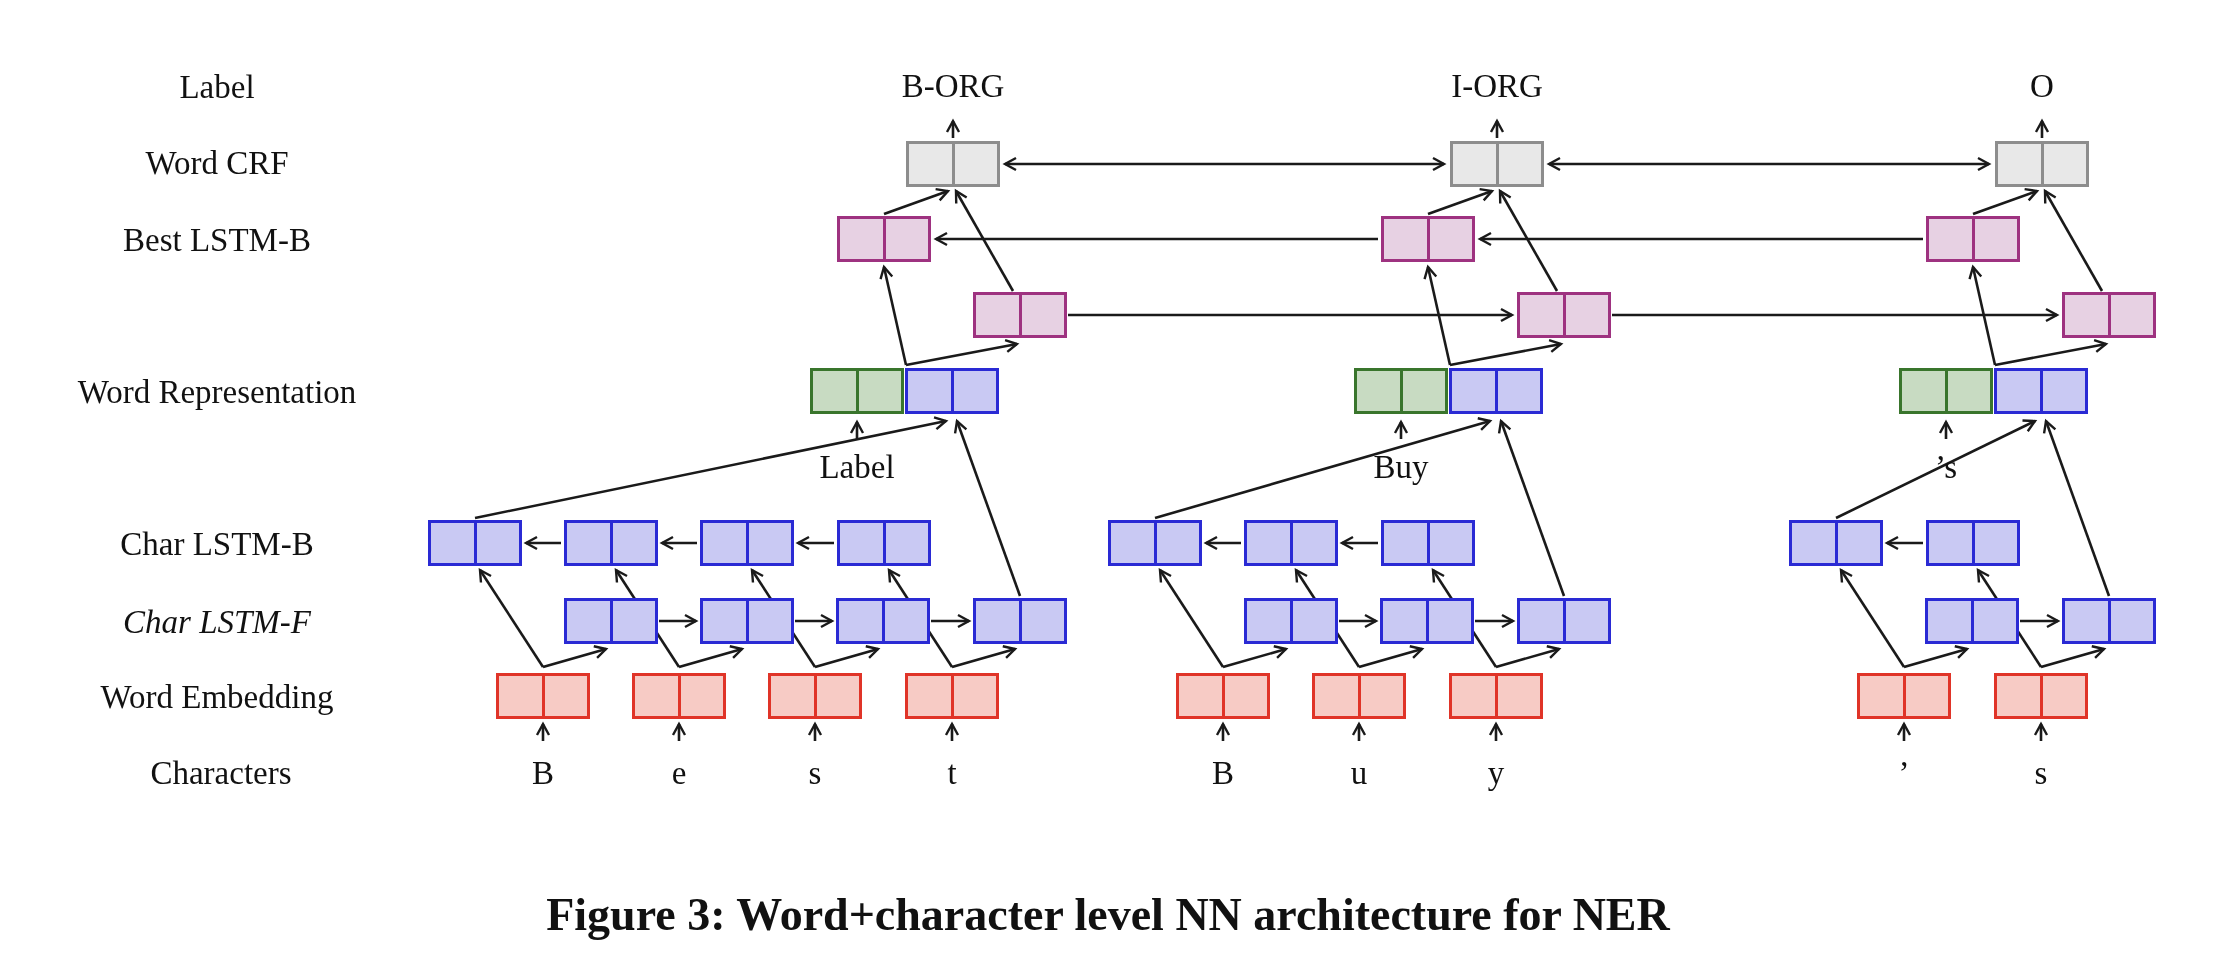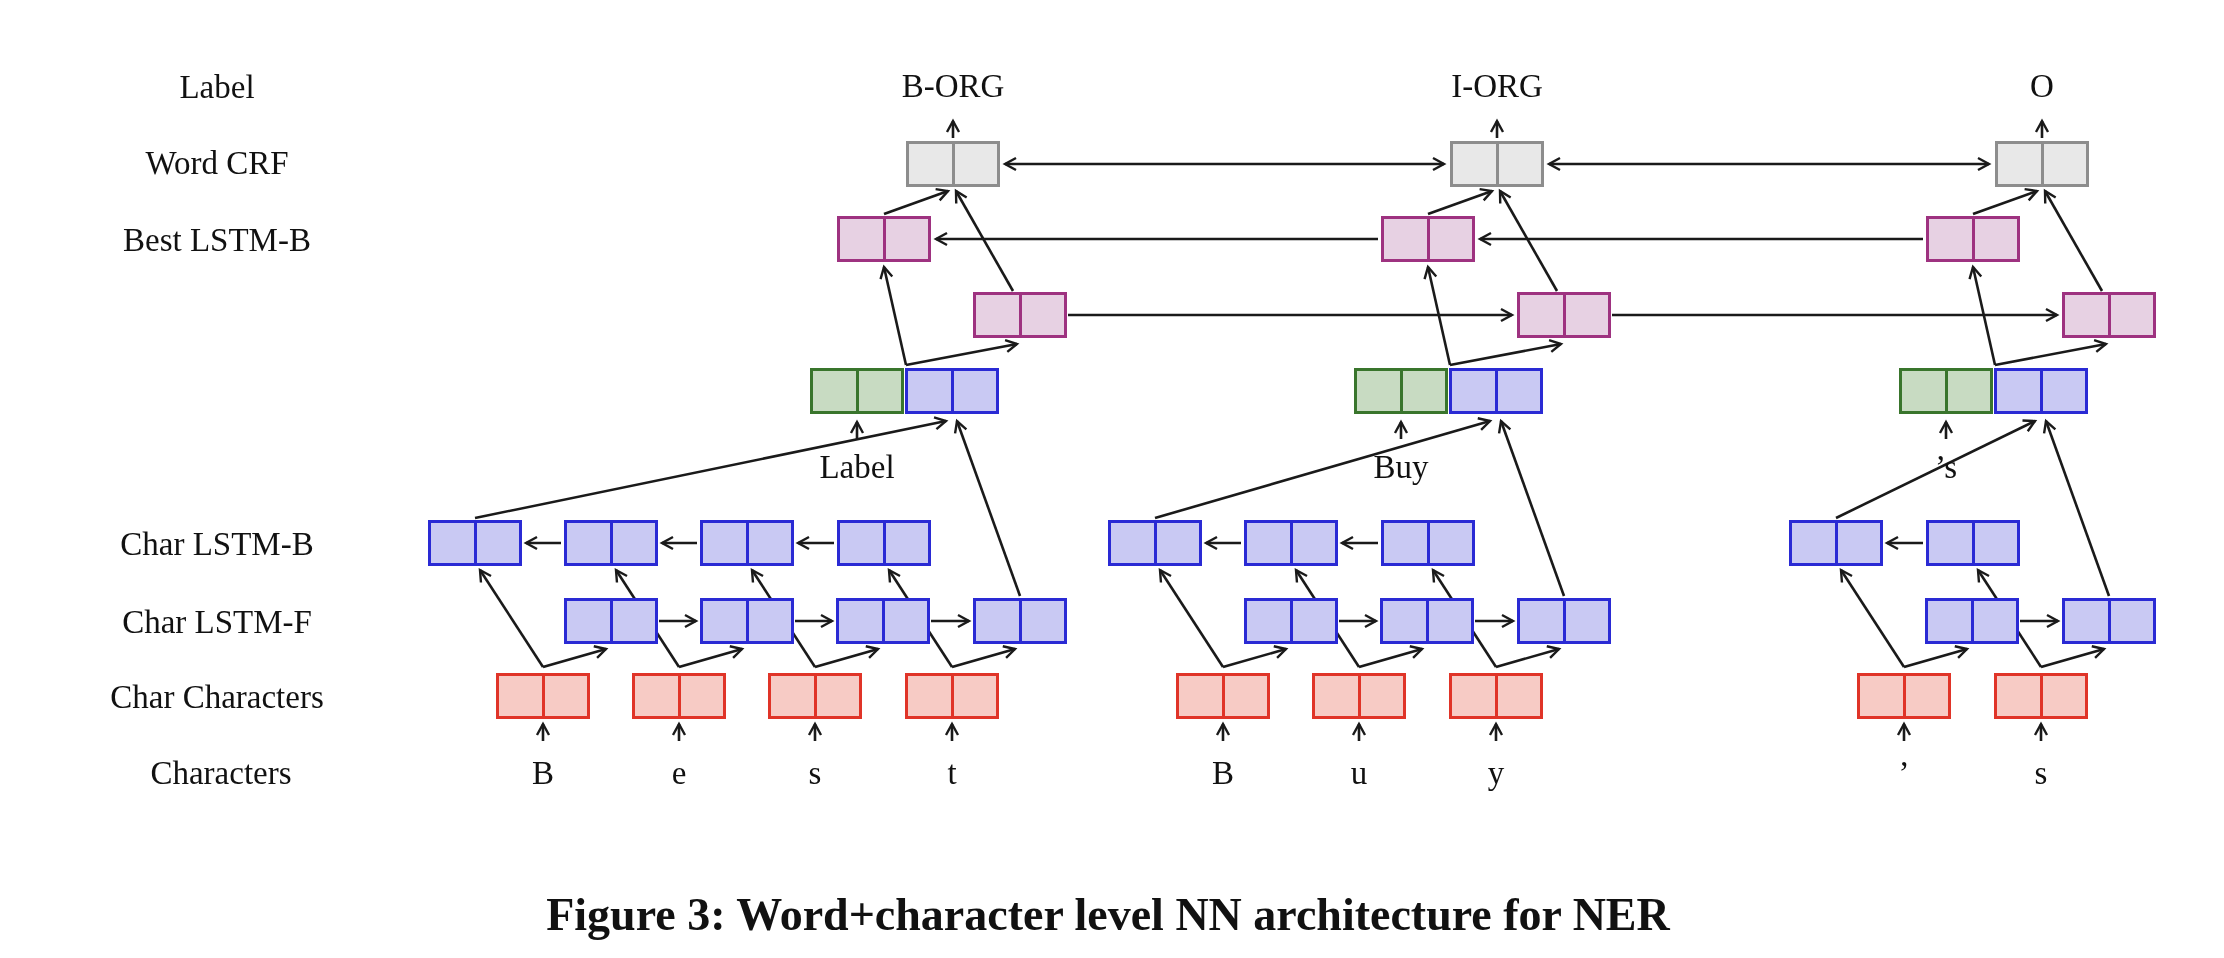--- a/index.html
+++ b/index.html
@@ -126,23 +126,24 @@
       <line x1="1378" y1="239" x2="936" y2="239" stroke="#1a1a1a" stroke-width="2.6" marker-end="url(#ah)"></line>
       <line x1="1068" y1="315" x2="1512" y2="315" stroke="#1a1a1a" stroke-width="2.6" marker-end="url(#ah)"></line>
       <line x1="1549" y1="164" x2="1989" y2="164" stroke="#1a1a1a" stroke-width="2.6" marker-end="url(#ah)" marker-start="url(#ahs)"></line>
       <line x1="1923" y1="239" x2="1480" y2="239" stroke="#1a1a1a" stroke-width="2.6" marker-end="url(#ah)"></line>
       <line x1="1612" y1="315" x2="2057" y2="315" stroke="#1a1a1a" stroke-width="2.6" marker-end="url(#ah)"></line>
     </svg>
   <div class="caption" style="left:1108px;top:914px;font-weight:bold;">Figure 3: Word+character level NN architecture for NER</div>
 <div class="rowlabel" style="left: 217px; top: 87px;">Label</div>
     <div class="rowlabel" style="left: 217px; top: 163px;">Word CRF</div>
     <div class="rowlabel" style="left: 217px; top: 240px;">Best LSTM-B</div>
+    <div class="rowlabel" style="left: 217px; top: 392px;">Word Representation</div>
     <div class="rowlabel" style="left: 217px; top: 544px;">Char LSTM-B</div>
-    <div class="rowlabel" style="left: 217px; top: 622px;">Char LSTM-F</div>
-    <div class="rowlabel" style="left: 217px; top: 697px;">Char Characters</div>
+    <div class="rowlabel" style="left: 217px; top: 622px; font-style: italic;">Char LSTM-F</div>
+    <div class="rowlabel" style="left: 217px; top: 697px;">Word Embedding</div>
     <div class="rowlabel" style="left: 221px; top: 773px;">Characters</div>
     <div class="vbox" style="left: 906px; top: 141px; background: rgb(232, 232, 232); border-color: rgb(141, 141, 141);">
       <div class="mid" style="border-left-color: rgb(141, 141, 141);"></div>
     </div>
     <div class="vbox" style="left: 837px; top: 216px; background: rgb(231, 209, 227); border-color: rgb(158, 50, 128);">
       <div class="mid" style="border-left-color: rgb(158, 50, 128);"></div>
     </div>
     <div class="vbox" style="left: 973px; top: 292px; background: rgb(231, 209, 227); border-color: rgb(158, 50, 128);">
       <div class="mid" style="border-left-color: rgb(158, 50, 128);"></div>
     </div>

